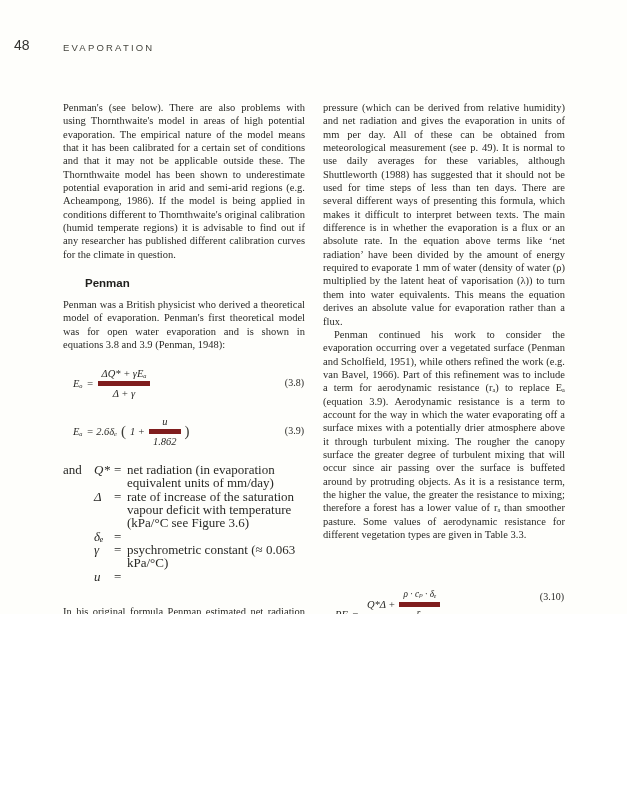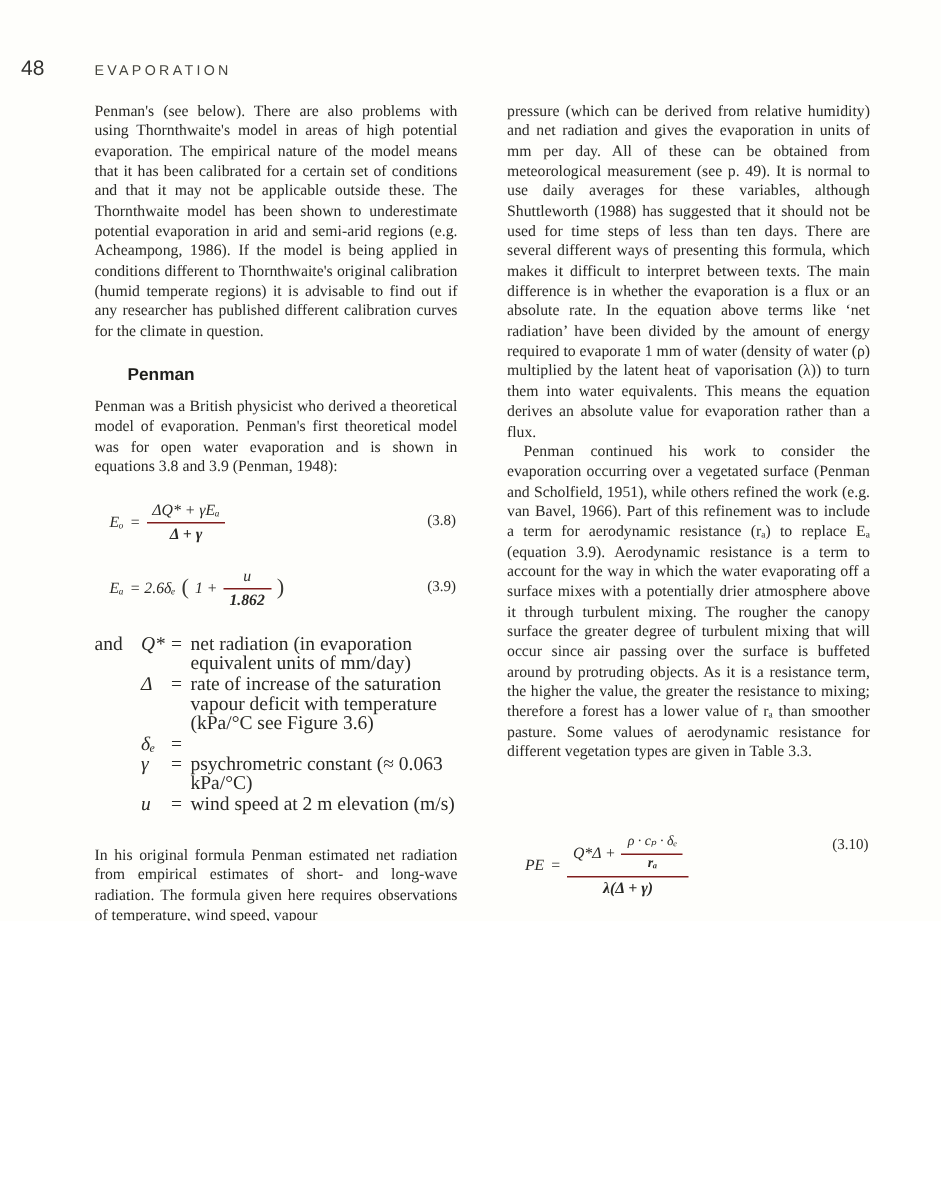--- a/index.html
+++ b/index.html
@@ -20,22 +20,22 @@
     position: absolute; left: 14px; top: 37px;
     font-size: 14px; color: #32322f;
     font-family: "Liberation Sans", "DejaVu Sans", sans-serif;
   }
   .running-head {
     position: absolute; left: 63px; top: 42px;
     font-size: 9.5px; letter-spacing: 2.2px; color: #46463f;
     font-family: "Liberation Sans", "DejaVu Sans", sans-serif;
   }
   .columns {
-    position: absolute; left: 63px; top: 68px; width: 505px;
-    display: flex; gap: 33px;
+    position: absolute; left: 63px; top: 101px; width: 505px;
+    display: flex; gap: 18px;
   }
   .col { width: 242px; flex: 0 0 242px; }
   .body-para {
     margin: 0;
     font-size: 10.5px; line-height: 13.35px;
     text-align: justify;
   }
   p.indent { text-indent: 11px; }
   p.after-defs { margin-top: 22px; }
   .section-heading {
@@ -50,21 +50,21 @@
   
   .equation {
     display: flex; align-items: center;
     margin: 15px 0 15px 10px;
     font-size: 10.5px; line-height: 1.25;
   }
   .eq-body { display: inline-flex; align-items: center; gap: 4px; font-style: italic; }
   .eq-number { margin-left: auto; font-style: normal; font-size: 10px; padding-right: 1px; }
   .frac { display: inline-block; text-align: center; vertical-align: middle; }
   .fnum { display: block; padding: 0 4px 1px; }
-  .fden { display: block; border-top: 1px solid #7f1d1d; padding: 1px 4px 0; font-weight: bold; }
+  .fden { display: block; border-top: 5px solid #7f1d1d; padding: 1px 4px 0; }
   .frac.nested { font-size: 9.3px; vertical-align: middle; text-align: center; }
   .row { display: inline-flex; align-items: center; gap: 4px; }
   .paren { font-style: normal; font-size: 15px; line-height: 1; color: #3a3a35; }
   .eq-310 { margin: 48px 0 0 12px; }
   .eq-310 .eq-number { align-self: flex-start; margin-top: 2px; }
 
   
   .definitions {
     position: relative; margin-top: 4px; padding-left: 31px;
     font-size: 13px; line-height: 13.35px; text-align: left;
@@ -137,21 +137,20 @@
           <span class="def-eq">=</span>
         </div>
         <div class="def-row">
           <span class="def-sym">γ</span>
           <span class="def-eq">=</span>
           <span class="def-text">psychrometric constant (≈ 0.063 kPa/°C)</span>
         </div>
         <div class="def-row">
           <span class="def-sym">u</span>
           <span class="def-eq">=</span>
-          <span class="def-text">wind speed at 2 m elevation (m/s)</span>
         </div>
       </div>
 
       <p class="body-para after-defs">In his original formula Penman estimated net radiation from empirical estimates of short- and long-wave radiation. The formula given here requires observations of temperature, wind speed, vapour</p>
     </div>
 
     <div class="col">
       <p class="body-para">pressure (which can be derived from relative humidity) and net radiation and gives the evaporation in units of mm per day. All of these can be obtained from meteorological measurement (see p. 49). It is normal to use daily averages for these variables, although Shuttleworth (1988) has suggested that it should not be used for time steps of less than ten days. There are several different ways of presenting this formula, which makes it difficult to interpret between texts. The main difference is in whether the evaporation is a flux or an absolute rate. In the equation above terms like ‘net radiation’ have been divided by the amount of energy required to evaporate 1 mm of water (density of water (ρ) multiplied by the latent heat of vaporisation (λ)) to turn them into water equivalents. This means the equation derives an absolute value for evaporation rather than a flux.</p>
 
       <p class="body-para indent"><span>Penman continued his work to consider the evaporation occurring over a vegetated surface (Penman and Scholfield, 1951), while others refined the work (e.g. van Bavel, 1966). Part of this refinement was to include a term for aerodynamic resistance (rₐ) to replace Eₐ (equation 3.9). </span><strong class="bold-term">Aerodynamic resistance</strong><span> is a term to account for the way in which the water evaporating off a surface mixes with a potentially drier atmosphere above it through turbulent mixing. The rougher the canopy surface the greater degree of turbulent mixing that will occur since air passing over the surface is buffeted around by protruding objects. As it is a resistance term, the higher the value, the greater the resistance to mixing; therefore a forest has a lower value of rₐ than smoother pasture. Some values of aerodynamic resistance for different vegetation types are given in Table 3.3.</span></p>

